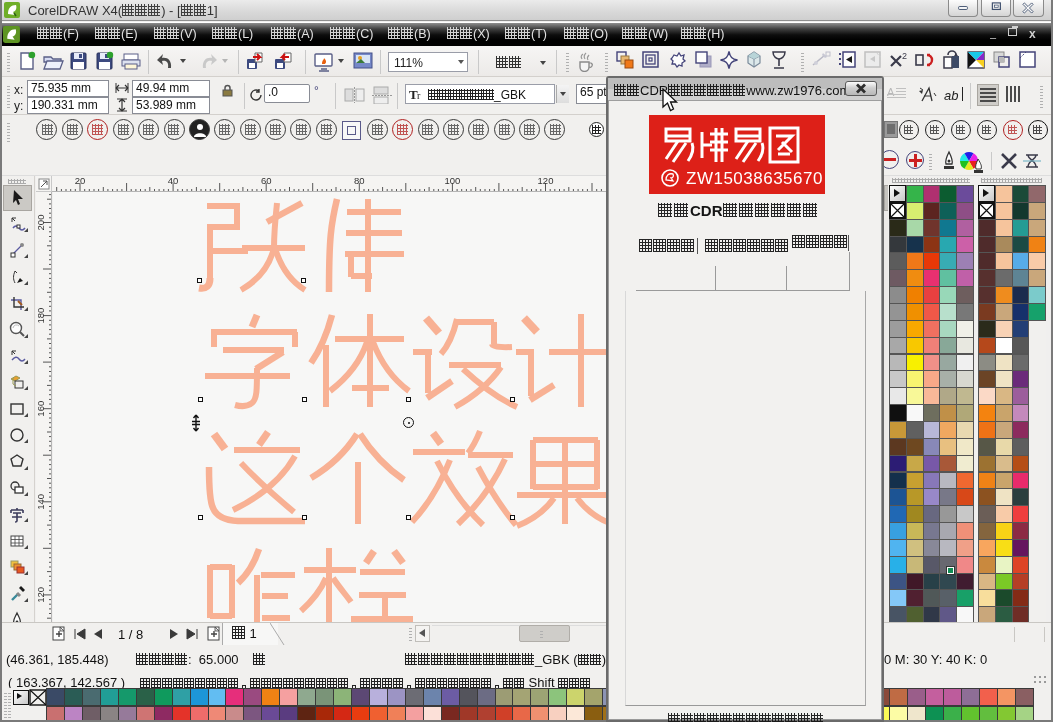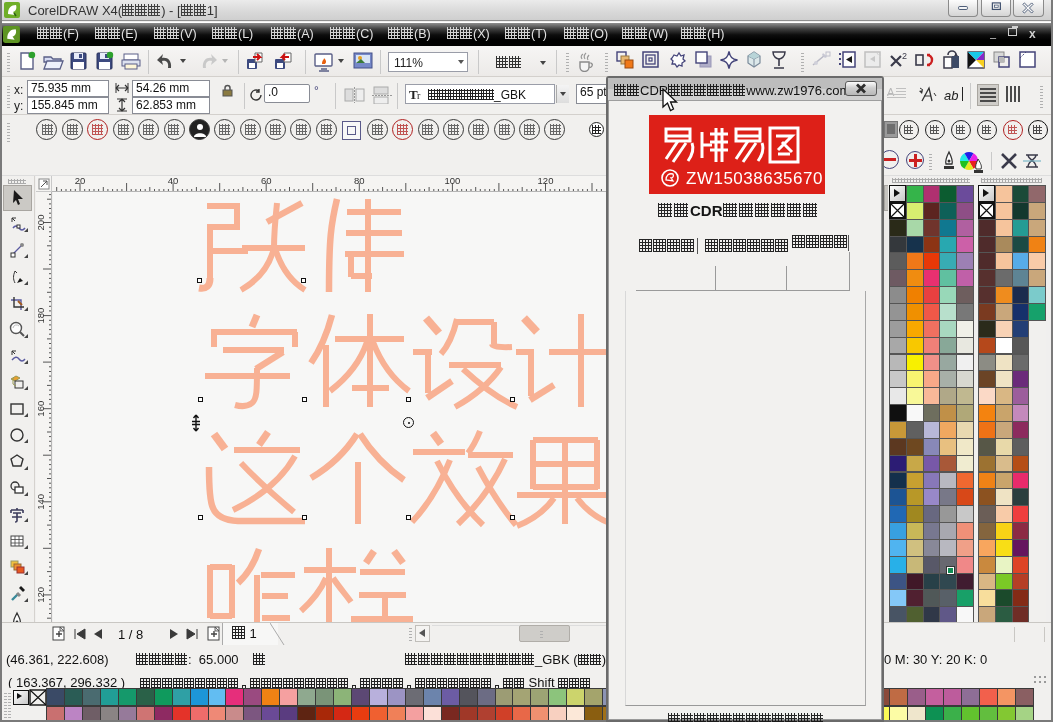--- a/index.html
+++ b/index.html
@@ -211,31 +211,31 @@
   </svg>
 <svg class="abs" style="left:1018px;top:50px" width="20" height="20" viewBox="0 0 20 20">
     <rect x="2" y="2" width="15" height="15" fill="#fff" stroke="#44447a" stroke-width="1.5"></rect>
     <path d="M2 8 L8 2" stroke="#44447a" stroke-dasharray="2 1.5"></path>
   </svg>
 <div class="abs" style="left:0;top:77px;width:1053px;height:38px;background:#f1f0ee;border-bottom:1px solid #d3d0cc;"></div>
 <div class="vdots" style="left:7px;top:84px;height:24px"></div>
 <span class="abs" style="left:14px;top:83px;font-size:12px">x:</span>
 <span class="abs" style="left:14px;top:99px;font-size:12px">y:</span>
 <div class="inp" style="left:27px;top:80px;width:82px;height:17px">75.935 mm</div>
-<div class="inp" style="left:27px;top:97px;width:82px;height:17px">155.845 mm</div>
+<div class="inp" style="left:27px;top:97px;width:82px;height:17px">190.331 mm</div>
 <svg class="abs" style="left:115px;top:82px" width="14" height="12" viewBox="0 0 14 12">
     <path d="M1 6 h12 M1 6 l3 -3 m-3 3 l3 3 M13 6 l-3 -3 m3 3 l-3 3" stroke="#333" stroke-width="1.2" fill="none"></path>
     <path d="M1 1 v10 M13 1 v10" stroke="#333"></path>
   </svg>
-<div class="inp" style="left:132px;top:80px;width:78px;height:17px">54.26 mm</div>
+<div class="inp" style="left:132px;top:80px;width:78px;height:17px">49.94 mm</div>
 <svg class="abs" style="left:115px;top:98px" width="14" height="14" viewBox="0 0 14 14">
     <path d="M7 1 v12 M7 1 l-3 3 m3 -3 l3 3 M7 13 l-3 -3 m3 3 l3 -3" stroke="#333" stroke-width="1.2" fill="none"></path>
     <path d="M2 1 h10 M2 13 h10" stroke="#333"></path>
   </svg>
-<div class="inp" style="left:132px;top:97px;width:78px;height:17px">62.853 mm</div>
+<div class="inp" style="left:132px;top:97px;width:78px;height:17px">53.989 mm</div>
 <svg class="abs" style="left:221px;top:84px" width="13" height="13" viewBox="0 0 13 13">
     <rect x="2" y="6" width="9" height="6" fill="#8a7a40" stroke="#555"></rect>
     <path d="M4 6 v-2 a2.5 2.5 0 0 1 5 0 v2" fill="none" stroke="#555" stroke-width="1.5"></path>
   </svg>
 <div class="sep" style="left:244px;top:83px;height:26px"></div>
 <svg class="abs" style="left:249px;top:88px" width="14" height="14" viewBox="0 0 14 14">
     <path d="M12 7 a5 5 0 1 1 -2 -4 M10 1 v3 h-3" stroke="#333" stroke-width="1.4" fill="none"></path>
   </svg>
 <div class="inp" style="left:264px;top:84px;width:46px;height:19px;border-radius:2px">.0</div>
 <span class="abs" style="left:314px;top:84px;font-size:12px;color:#44447a">°</span>
@@ -1080,27 +1080,27 @@
 <span class="abs" style="left:232px;top:626px;font-size:13px;color:#111"><i class="cj" style="width:13px;height:13px;margin-right:1px;"></i> 1</span>
 <div class="vdots" style="left:409px;top:628px;height:13px"></div>
 <div class="abs" style="left:415px;top:625px;width:15px;height:17px;background:#f4f3f1;border:1px solid #c0beba;"></div>
 <div class="abs" style="left:419px;top:629px;width:0;height:0;border-top:4px solid transparent;border-bottom:4px solid transparent;border-right:6px solid #555;"></div>
 <div class="abs" style="left:432px;top:625px;width:451px;height:17px;background:#f1f0ee;border-top:1px solid #ddd;"></div>
 <div class="abs" style="left:519px;top:625px;width:51px;height:17px;background:#cfcdc9;border:1px solid #b0ada8;border-radius:2px;"></div>
 <div class="vdots" style="left:540px;top:629px;height:9px"></div>
 <div class="abs" style="left:1014px;top:627px;width:1px;height:15px;background:#c9c7c3"></div>
 <div class="abs" style="left:1044px;top:627px;width:1px;height:15px;background:#c9c7c3"></div>
 <div class="abs" style="left:0;top:645px;width:1053px;height:25px;background:#f1f0ee;"></div>
-<span class="abs" style="left:6px;top:652px;font-size:13px;color:#111">(46.361, 222.608)</span>
+<span class="abs" style="left:6px;top:652px;font-size:13px;color:#111">(46.361, 185.448)</span>
 <span class="abs" style="left:136px;top:652px;font-size:13px;color:#111"><i class="cj" style="width:12px;height:12px;margin-right:1px;"></i><i class="cj" style="width:12px;height:12px;margin-right:1px;"></i><i class="cj" style="width:12px;height:12px;margin-right:1px;"></i><i class="cj" style="width:12px;height:12px;margin-right:1px;"></i>: &nbsp;65.000</span>
 <span class="abs" style="left:253px;top:652px;font-size:13px;color:#111"><i class="cj" style="width:12px;height:12px;margin-right:1px;"></i></span>
 <span class="abs" style="left:405px;top:652px;font-size:13px;color:#111"><i class="cj" style="width:12px;height:12px;margin-right:1px;"></i><i class="cj" style="width:12px;height:12px;margin-right:1px;"></i><i class="cj" style="width:12px;height:12px;margin-right:1px;"></i><i class="cj" style="width:12px;height:12px;margin-right:1px;"></i><i class="cj" style="width:12px;height:12px;margin-right:1px;"></i><i class="cj" style="width:12px;height:12px;margin-right:1px;"></i><i class="cj" style="width:12px;height:12px;margin-right:1px;"></i><i class="cj" style="width:12px;height:12px;margin-right:1px;"></i><i class="cj" style="width:12px;height:12px;margin-right:1px;"></i><i class="cj" style="width:12px;height:12px;margin-right:1px;"></i>_GBK (<i class="cj" style="width:11px;height:11px;margin-right:1px;"></i><i class="cj" style="width:11px;height:11px;margin-right:1px;"></i>) (CH</span>
-<span class="abs" style="left:884px;top:652px;font-size:13px;color:#111">0 M: 30 Y: 20 K: 0</span>
+<span class="abs" style="left:884px;top:652px;font-size:13px;color:#111">0 M: 30 Y: 40 K: 0</span>
 <div class="abs" style="left:0;top:670px;width:1053px;height:18px;background:#f1f0ee;"></div>
-<span class="abs" style="left:8px;top:675px;font-size:13px;color:#111">( 163.367, 296.332 )</span>
+<span class="abs" style="left:8px;top:675px;font-size:13px;color:#111">( 163.367, 142.567 )</span>
 <span class="abs" style="left:140px;top:675px;font-size:13px;color:#111"><i class="cj" style="width:10px;height:10px;margin-right:1px;"></i><i class="cj" style="width:10px;height:10px;margin-right:1px;"></i><i class="cj" style="width:10px;height:10px;margin-right:1px;"></i><i class="cj" style="width:10px;height:10px;margin-right:1px;"></i><i class="cj" style="width:10px;height:10px;margin-right:1px;"></i><i class="cj" style="width:10px;height:10px;margin-right:1px;"></i><i class="cj" style="width:10px;height:10px;margin-right:1px;"></i><i class="cj" style="width:10px;height:10px;margin-right:1px;"></i><i class="cj" style="width:10px;height:10px;margin-right:1px;"></i><i class="cj" style="width:4px;height:4px;margin:0 4px 0 3px;vertical-align:-2px"></i><i class="cj" style="width:10px;height:10px;margin-right:1px;"></i><i class="cj" style="width:10px;height:10px;margin-right:1px;"></i><i class="cj" style="width:10px;height:10px;margin-right:1px;"></i><i class="cj" style="width:10px;height:10px;margin-right:1px;"></i><i class="cj" style="width:10px;height:10px;margin-right:1px;"></i><i class="cj" style="width:10px;height:10px;margin-right:1px;"></i><i class="cj" style="width:10px;height:10px;margin-right:1px;"></i><i class="cj" style="width:10px;height:10px;margin-right:1px;"></i><i class="cj" style="width:10px;height:10px;margin-right:1px;"></i><i class="cj" style="width:4px;height:4px;margin:0 4px 0 3px;vertical-align:-2px"></i><i class="cj" style="width:10px;height:10px;margin-right:1px;"></i><i class="cj" style="width:10px;height:10px;margin-right:1px;"></i><i class="cj" style="width:10px;height:10px;margin-right:1px;"></i><i class="cj" style="width:10px;height:10px;margin-right:1px;"></i><i class="cj" style="width:4px;height:4px;margin:0 4px 0 3px;vertical-align:-2px"></i><i class="cj" style="width:10px;height:10px;margin-right:1px;"></i><i class="cj" style="width:10px;height:10px;margin-right:1px;"></i><i class="cj" style="width:10px;height:10px;margin-right:1px;"></i><i class="cj" style="width:10px;height:10px;margin-right:1px;"></i><i class="cj" style="width:10px;height:10px;margin-right:1px;"></i><i class="cj" style="width:10px;height:10px;margin-right:1px;"></i><i class="cj" style="width:10px;height:10px;margin-right:1px;"></i><i class="cj" style="width:4px;height:4px;margin:0 4px 0 3px;vertical-align:-2px"></i><i class="cj" style="width:10px;height:10px;margin-right:1px;"></i><i class="cj" style="width:10px;height:10px;margin-right:1px;"></i> Shift <i class="cj" style="width:10px;height:10px;margin-right:1px;"></i><i class="cj" style="width:10px;height:10px;margin-right:1px;"></i><i class="cj" style="width:10px;height:10px;margin-right:1px;"></i></span>
 <div class="abs" style="left:0;top:688px;width:1053px;height:34px;background:#f1f0ee;"></div>
 <div class="vdots" style="left:4px;top:692px;height:26px"></div>
 <div class="vdots" style="left:8px;top:692px;height:26px"></div>
 <div class="abs" style="left:13px;top:690px;width:16px;height:15px;background:linear-gradient(135deg,#fff,#c8c8c8);border:1.5px solid #111;"></div>
 <div class="abs" style="left:17px;top:693px;width:0;height:0;border-top:3.5px solid transparent;border-bottom:3.5px solid transparent;border-left:5.5px solid #111;"></div>
 <svg class="abs" style="left:29px;top:689px" width="18" height="17">
     <rect x="1" y="1" width="16" height="15" fill="#f1f0ee" stroke="#111" stroke-width="1.4"></rect>
     <path d="M1 1 L17 16 M17 1 L1 16" stroke="#111" stroke-width="1.1"></path>
   </svg>

